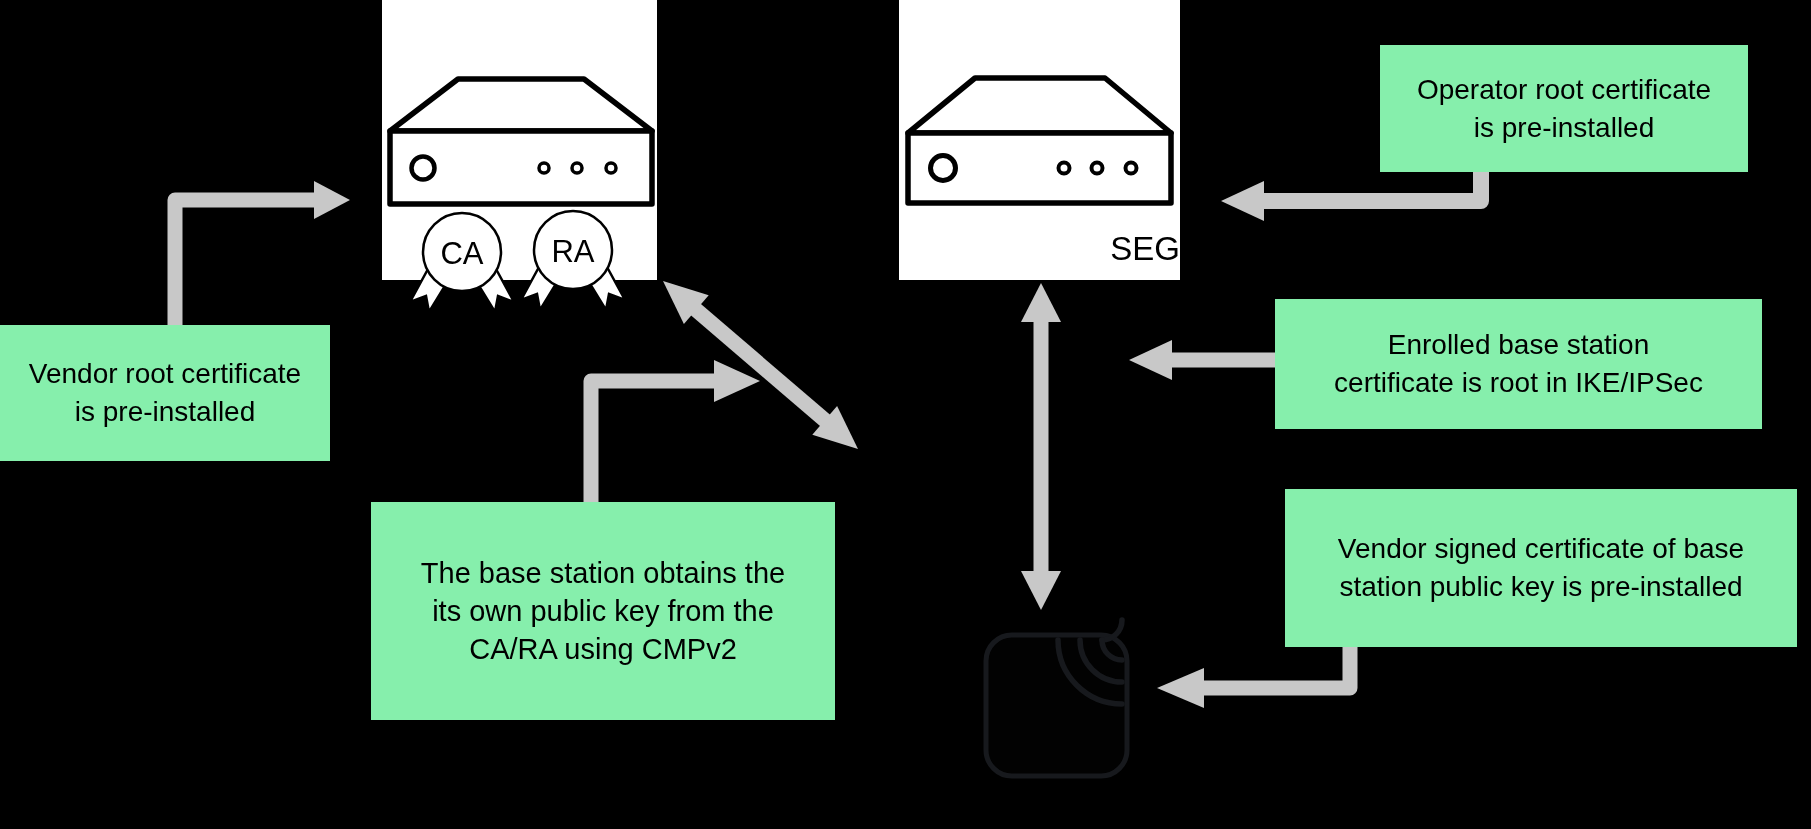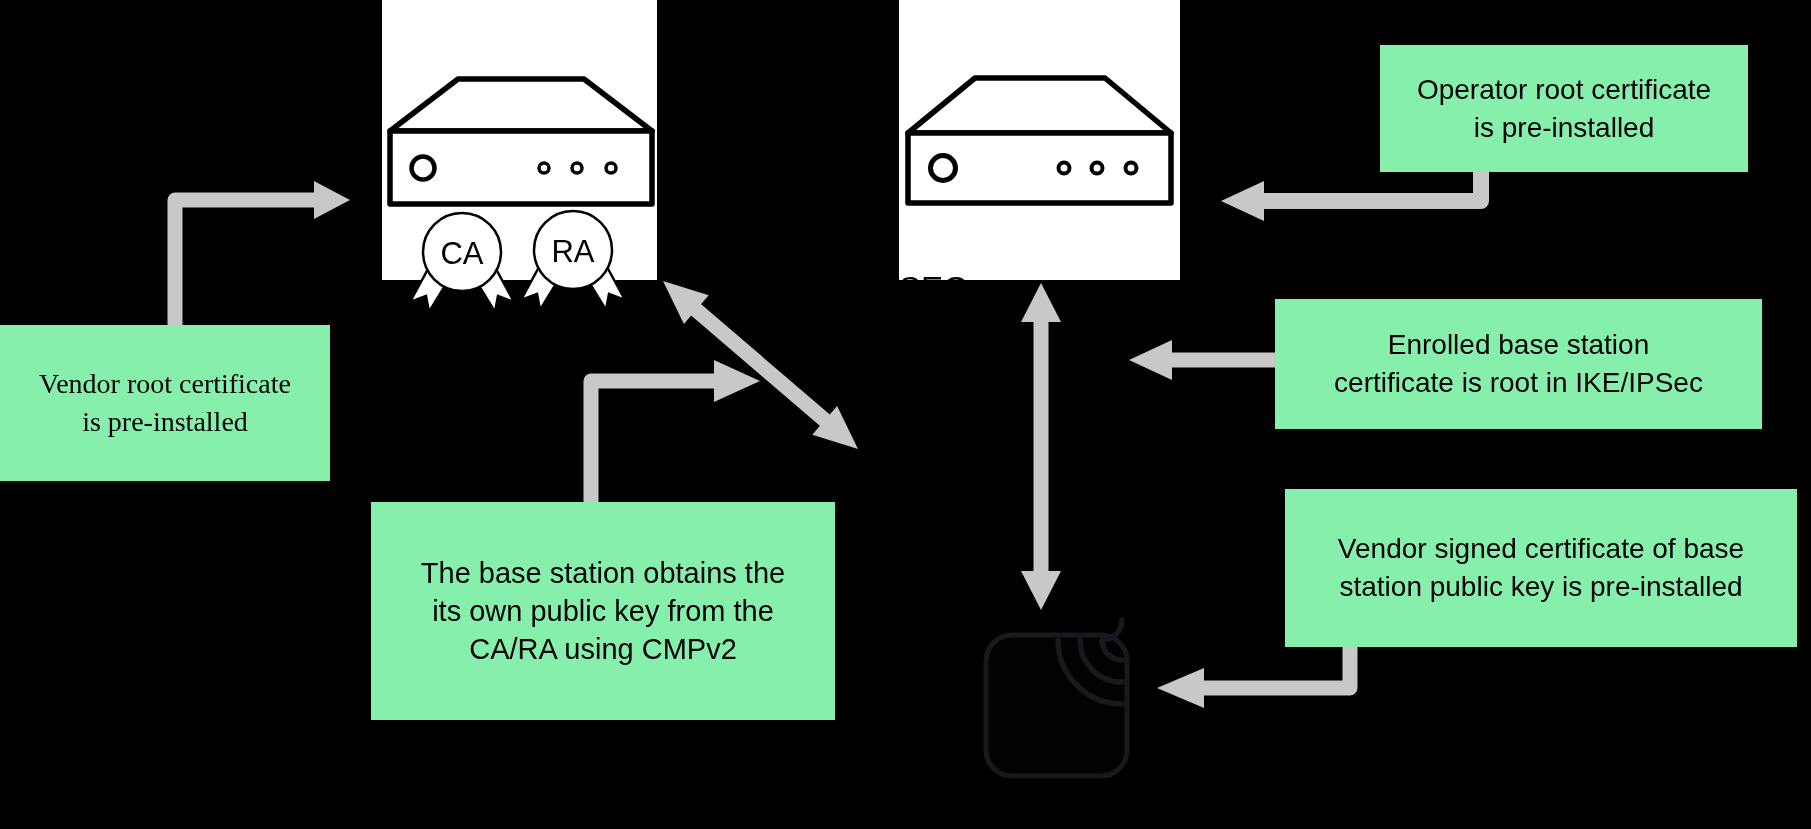--- a/index.html
+++ b/index.html
@@ -9,28 +9,28 @@
   }
   .panel{position:absolute;background:#ffffff;}
   .panel-ca-ra{left:382px;top:0;width:275px;height:280px;}
   .panel-seg{left:899px;top:0;width:281px;height:280px;}
   #icon-layer{position:absolute;left:0;top:0;width:1811px;height:829px;z-index:2;}
   .callout{
     position:absolute;background:#86efac;color:#000000;z-index:3;
     display:flex;flex-direction:column;justify-content:center;align-items:center;
     text-align:center;font-size:28px;line-height:38px;font-weight:400;
   }
-  .callout-vendor-root{left:0px;top:325px;width:330px;height:156px;font-family:Liberation Serif, serif;}
+  .callout-vendor-root{left:0px;top:325px;width:330px;height:136px;}
   .callout-operator-root{left:1380px;top:45px;width:368px;height:127px;}
   .callout-enrolled{left:1275px;top:299px;width:487px;height:130px;}
   .callout-vendor-signed{left:1285px;top:489px;width:512px;height:158px;}
   .callout-cmpv2{left:371px;top:502px;width:464px;height:218px;font-size:29px;}
   .seg-label{
     position:absolute;left:899px;top:230px;width:281px;z-index:3;
-    text-align:left;color:#000000;font-size:33px;font-weight:400;margin-top:40px;
+    text-align:right;color:#000000;font-size:33px;font-weight:400;
   }
   svg text{font-family:"Liberation Sans",sans-serif;}
 </style>
 </head>
 <body>
 
 <div id="canvas">
 
   <div class="panel panel-ca-ra"></div>
   <div class="panel panel-seg"></div>

